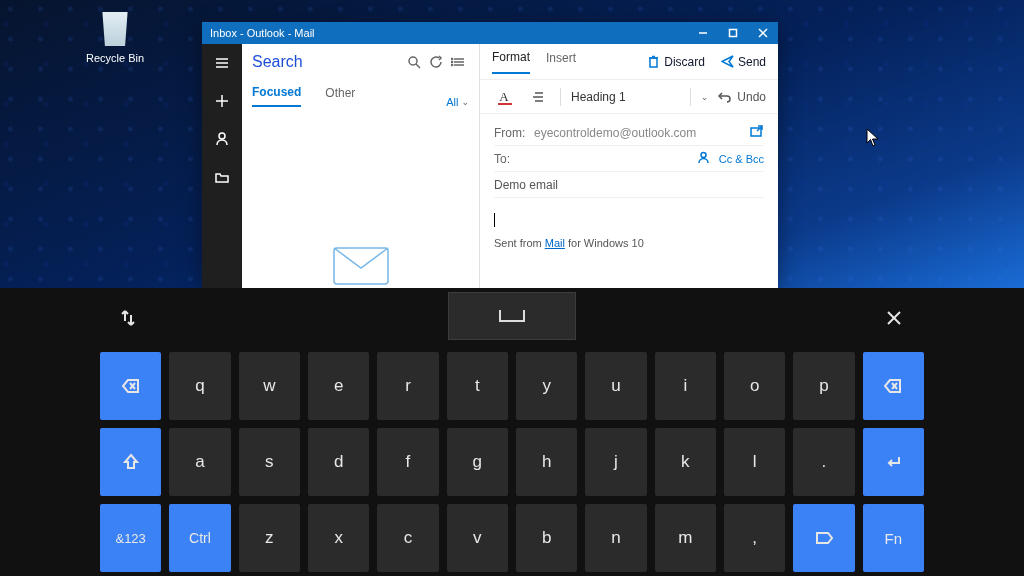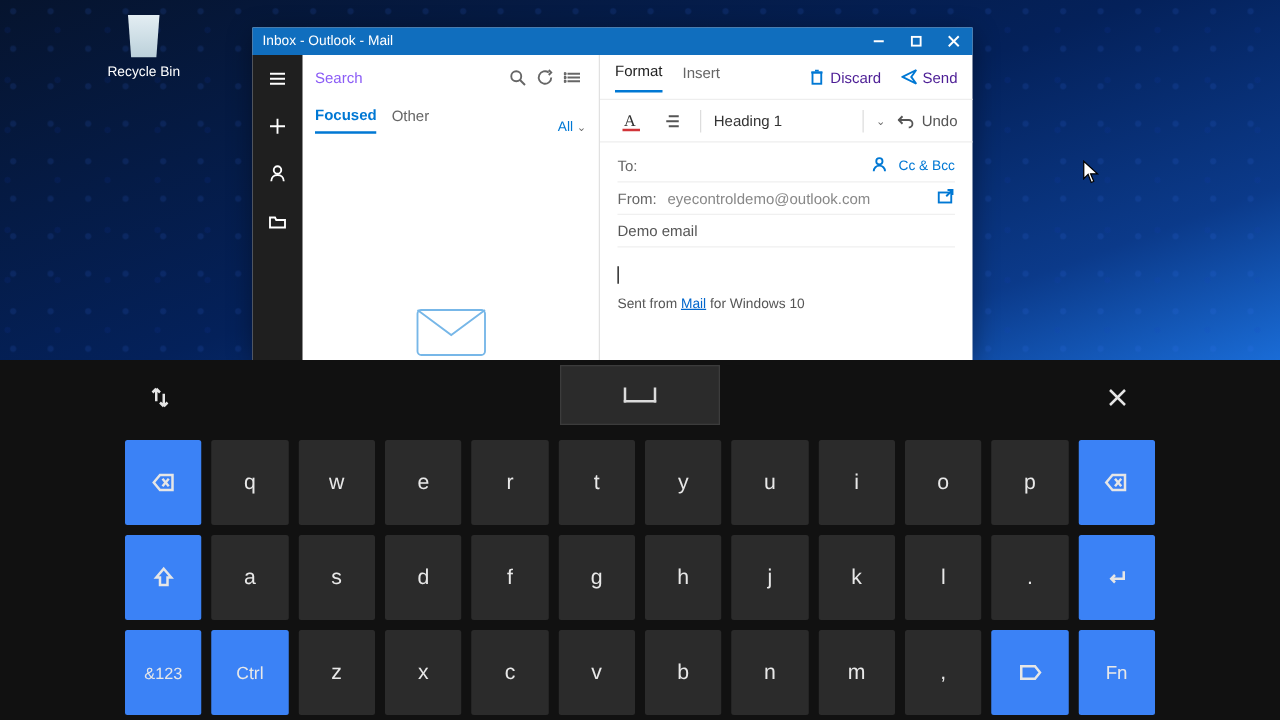--- a/index.html
+++ b/index.html
@@ -67,48 +67,48 @@
 }
 .nav-rail svg { width:16px; height:16px; stroke:#fff; stroke-width:1.5; fill:none; }
 
 .list-pane {
   width: 238px; border-right: 1px solid #e1e1e1; display:flex; flex-direction:column;
 }
 .toolbar-row {
   height: 36px; display:flex; align-items:center; padding: 0 10px;
   color:#0078d4; font-size:12px;
 }
-.toolbar-row .search-text { flex:1; color:#8b5cf6; font-size:12px; }
+.toolbar-row .search-text { flex:1; color:#1d4ed8; font-size:16px; }
 .tool-icon { width:22px; display:flex; justify-content:center; }
 .tool-icon svg { width:14px; height:14px; stroke:#666; stroke-width:1.5; fill:none; }
 
 .tabs-row {
   height: 32px; display:flex; align-items:center; padding:0 10px;
-  font-size:12px; gap:12px;
+  font-size:12px; gap:24px;
 }
 .tab { color:#666; padding-bottom:6px; }
 .tab.active { color:#0078d4; border-bottom:2px solid #0078d4; font-weight:600; }
 .tabs-row .spacer { flex:1; }
 .all-filter { color:#0078d4; font-size:11px; display:flex; align-items:center; gap:3px;margin-top:12px; }
 
 .empty-env {
   flex:1; display:flex; align-items:flex-end; justify-content:center;
 }
 .empty-env svg { width:70px; height:46px; stroke:#77b7e8; stroke-width:1.5; fill:none; }
 
 .compose-pane { flex:1; display:flex; flex-direction:column; }
 
 .compose-top {
   height:36px; display:flex; align-items:center; padding:16px 12px;
   font-size:12px; color:#666; gap:16px; border-bottom:1px solid #eee;
 }
 .ctab { padding-bottom:8px; }
 .ctab.active { color:#222; border-bottom:2px solid #0078d4; }
 .compose-top .spacer{flex:1;}
-.top-action { display:flex; align-items:center; gap:4px; color:#4c1d95; font-size:12px; }
+.top-action { display:flex; align-items:center; gap:4px; color:#0f172a; font-size:12px; }
 .top-action.discard{ }
 .top-action svg{ width:13px;height:13px;stroke:#0078d4;stroke-width:1.5;fill:none;}
 
 .format-row{
   height:34px; display:flex; align-items:center; gap:10px; padding:0 12px;
   border-bottom:1px solid #eee; font-size:12px; color:#444;
 }
 .fbtn{ width:24px;height:24px;display:flex;align-items:center;justify-content:center; border:1px solid transparent; border-radius:2px;}
 .fbtn svg{width:14px;height:14px;stroke:#555;stroke-width:1.5;fill:none;}
 .fbtn.font-color{position:relative;}
@@ -321,36 +321,36 @@
             <svg viewBox="0 0 13 13">
                 <path d="M4 3 L1 6 L4 9"></path>
                 <path d="M1 6 H9 a3 3 0 0 1 0 6"></path>
               </svg>
             <span>Undo</span>
           </div>
         </div>
 
         <div class="fields">
           <div class="field-row">
+            <span class="lbl">From:</span>
+            <span class="val">eyecontroldemo@outlook.com</span>
+            <span class="right-icon"><svg viewBox="0 0 15 15">
+                  <rect x="2" y="4" width="10" height="8"></rect>
+                  <path d="M9 2h4v4"></path>
+                  <line x1="13" y1="2" x2="8" y2="7"></line>
+                </svg></span>
+          </div>
+          <div class="field-row">
             <span class="lbl">To:</span>
             <span class="val"></span>
             <span class="right-icon"><svg viewBox="0 0 15 15">
                   <circle cx="7.5" cy="5" r="2.5"></circle>
                   <path d="M3 13c0-2.5 2-4.5 4.5-4.5S12 10.5 12 13"></path>
                 </svg></span>
             <span class="ccbcc">Cc &amp; Bcc</span>
-          </div>
-          <div class="field-row">
-            <span class="lbl">From:</span>
-            <span class="val">eyecontroldemo@outlook.com</span>
-            <span class="right-icon"><svg viewBox="0 0 15 15">
-                  <rect x="2" y="4" width="10" height="8"></rect>
-                  <path d="M9 2h4v4"></path>
-                  <line x1="13" y1="2" x2="8" y2="7"></line>
-                </svg></span>
           </div>
           <div class="subject-row">
             <span class="val">Demo email</span>
           </div>
         </div>
 
         <div class="body-area">
           <span class="body-caret"></span>
           <div class="sig">
             <span>Sent from </span><span class="link">Mail</span><span> for Windows 10</span>

